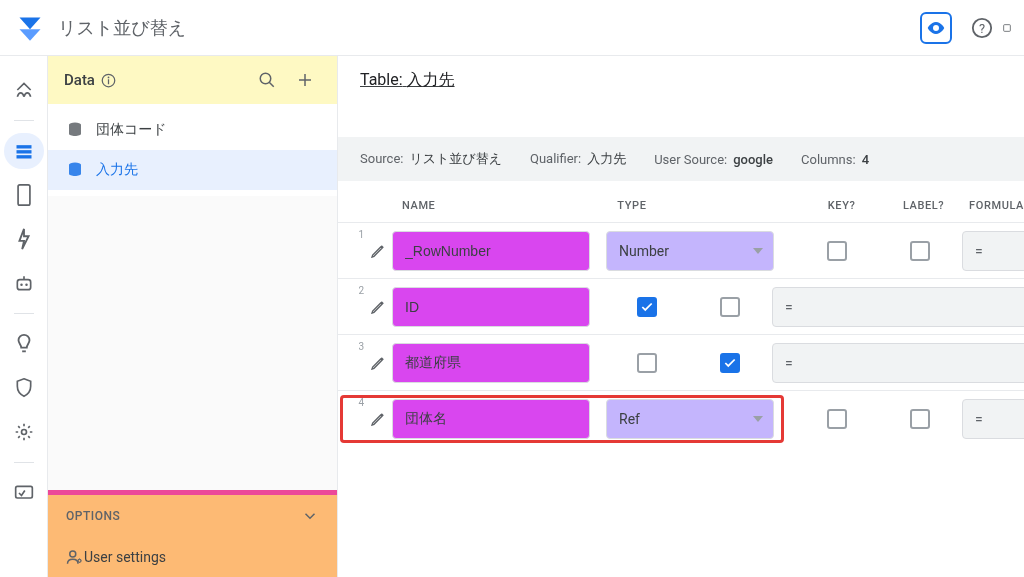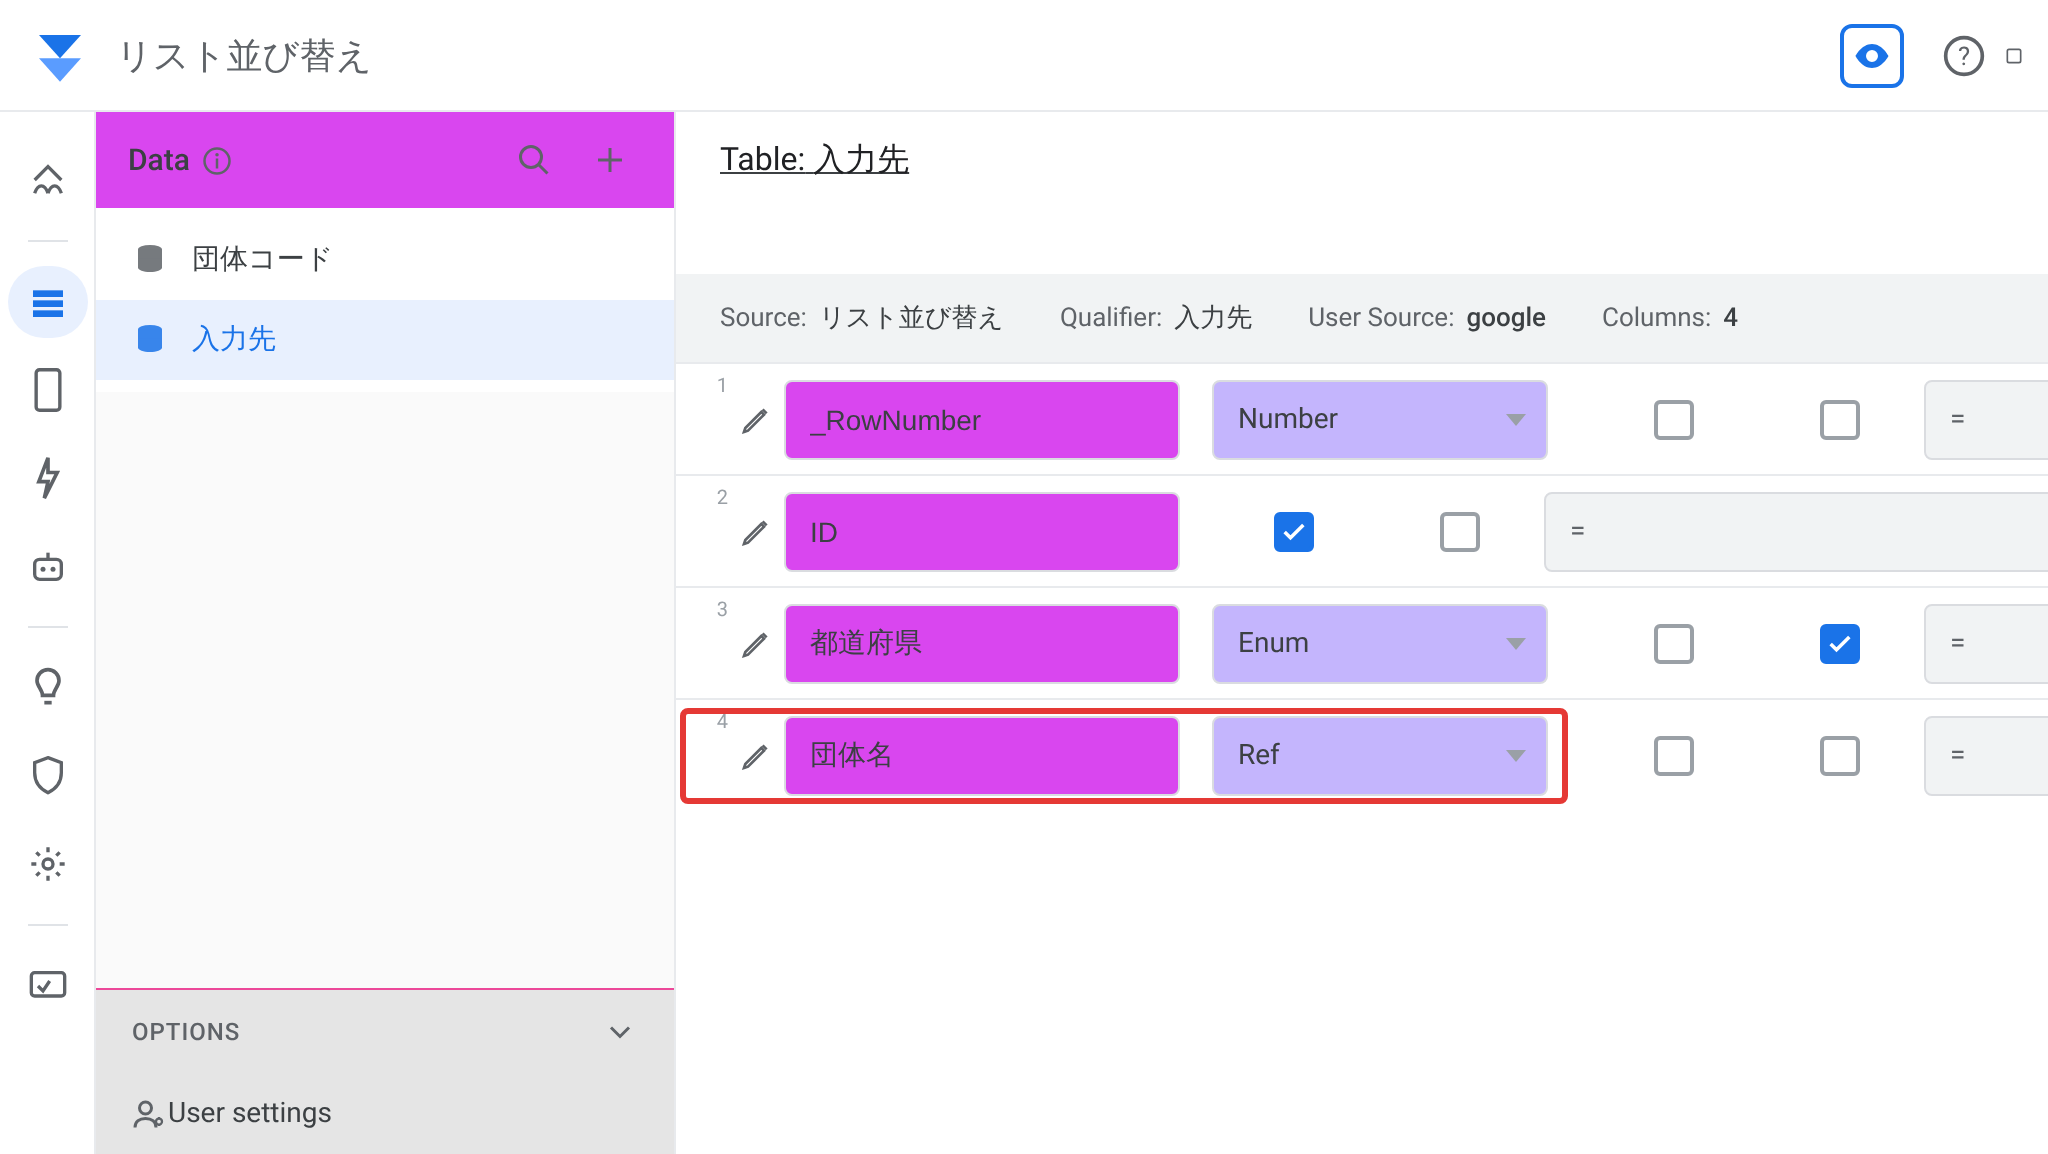--- a/index.html
+++ b/index.html
@@ -70,21 +70,21 @@
     border-right: 1px solid #e8eaed;
     display: flex;
     flex-direction: column;
     background: #fafafa;
   }
   .side-header {
     height: 48px;
     display: flex;
     align-items: center;
     padding: 0 16px;
-    background: #d946ef;
+    background: #fef9c3;
     gap: 6px;
   }
   .side-header .side-title {
     font-size: 15px; font-weight: 500; color: #3c4043;
   }
   .side-header .info-ic { color: #5f6368; font-size: 14px; }
   .side-header .side-spacer { flex: 1; }
   .side-header .side-ic {
     width: 32px; height: 32px; display:flex; align-items:center; justify-content:center;
     color: #5f6368; cursor: pointer;
@@ -99,22 +99,22 @@
     cursor: pointer;
     font-size: 14px;
   }
   .table-item.selected {
     background: #e8f0fe;
     color: #1a73e8;
   }
   .table-item .db-ic { color: inherit; opacity: 0.85; }
   .side-bottom {
     margin-top: auto;
-    border-top: 1px solid #ec4899;
-    background: #e5e5e5;
+    border-top: 5px solid #ec4899;
+    background: #fdba74;
   }
   .options-row {
     height: 42px; display:flex; align-items:center;
     padding: 0 18px; font-size: 12px; letter-spacing: 0.5px;
     color: #5f6368; font-weight: 500; cursor:pointer;
     justify-content: space-between;
   }
   .user-settings-row {
     height: 40px; display:flex; align-items:center;
     padding: 0 18px; color: #3c4043; cursor:pointer;
@@ -408,20 +408,27 @@
         <span>Table:</span>
         <span>入力先</span>
       </div>
     </div>
     <div class="metabar">
       <span><span>Source:</span><span class="mval">リスト並び替え</span></span>
       <span><span>Qualifier:</span><span class="mval">入力先</span></span>
       <span><span>User Source:</span><span class="mval">google</span></span>
       <span><span>Columns:</span><span class="mval">4</span></span>
     </div>
+    <div class="col-headers">
+      <div class="col-name">NAME</div>
+      <div class="col-type">TYPE</div>
+      <div class="col-key">KEY?</div>
+      <div class="col-label">LABEL?</div>
+      <div class="col-formula">FORMULA</div>
+    </div>
     <div class="rows-wrap" id="rows-container">
         <div class="row">
           <div class="idx">1</div>
           <div class="edit-ic">
             <svg width="16" height="16" viewBox="0 0 24 24">
               <path d="M3 21l3-1 12-12-2-2L4 18l-1 3zM17 4l3 3" fill="none" stroke="#5f6368" stroke-width="2"></path>
             </svg>
           </div>
           <input class="name-input" value="_RowNumber" style="">
           <div class="type-select">
@@ -459,26 +466,20 @@
           <div class="formula-cell">=</div>
         </div>
         <div class="row">
           <div class="idx">3</div>
           <div class="edit-ic">
             <svg width="16" height="16" viewBox="0 0 24 24">
               <path d="M3 21l3-1 12-12-2-2L4 18l-1 3zM17 4l3 3" fill="none" stroke="#5f6368" stroke-width="2"></path>
             </svg>
           </div>
           <input class="name-input" value="都道府県" style="">
-          <div class="type-select">
-            <span>Enum</span>
-            <svg width="10" height="6" viewBox="0 0 10 6">
-              <path d="M0 0l5 6 5-6z" fill="#9aa0a6"></path>
-            </svg>
-          </div>
           <div class="chk">
             <div class="checkbox"></div>
           </div>
           <div class="chk-label">
             <div class="checkbox checked">
               <svg width="14" height="14" viewBox="0 0 24 24">
                 <path d="M4 12l5 5L20 6" fill="none" stroke="#fff" stroke-width="3"></path>
               </svg>
             </div>
           </div>

